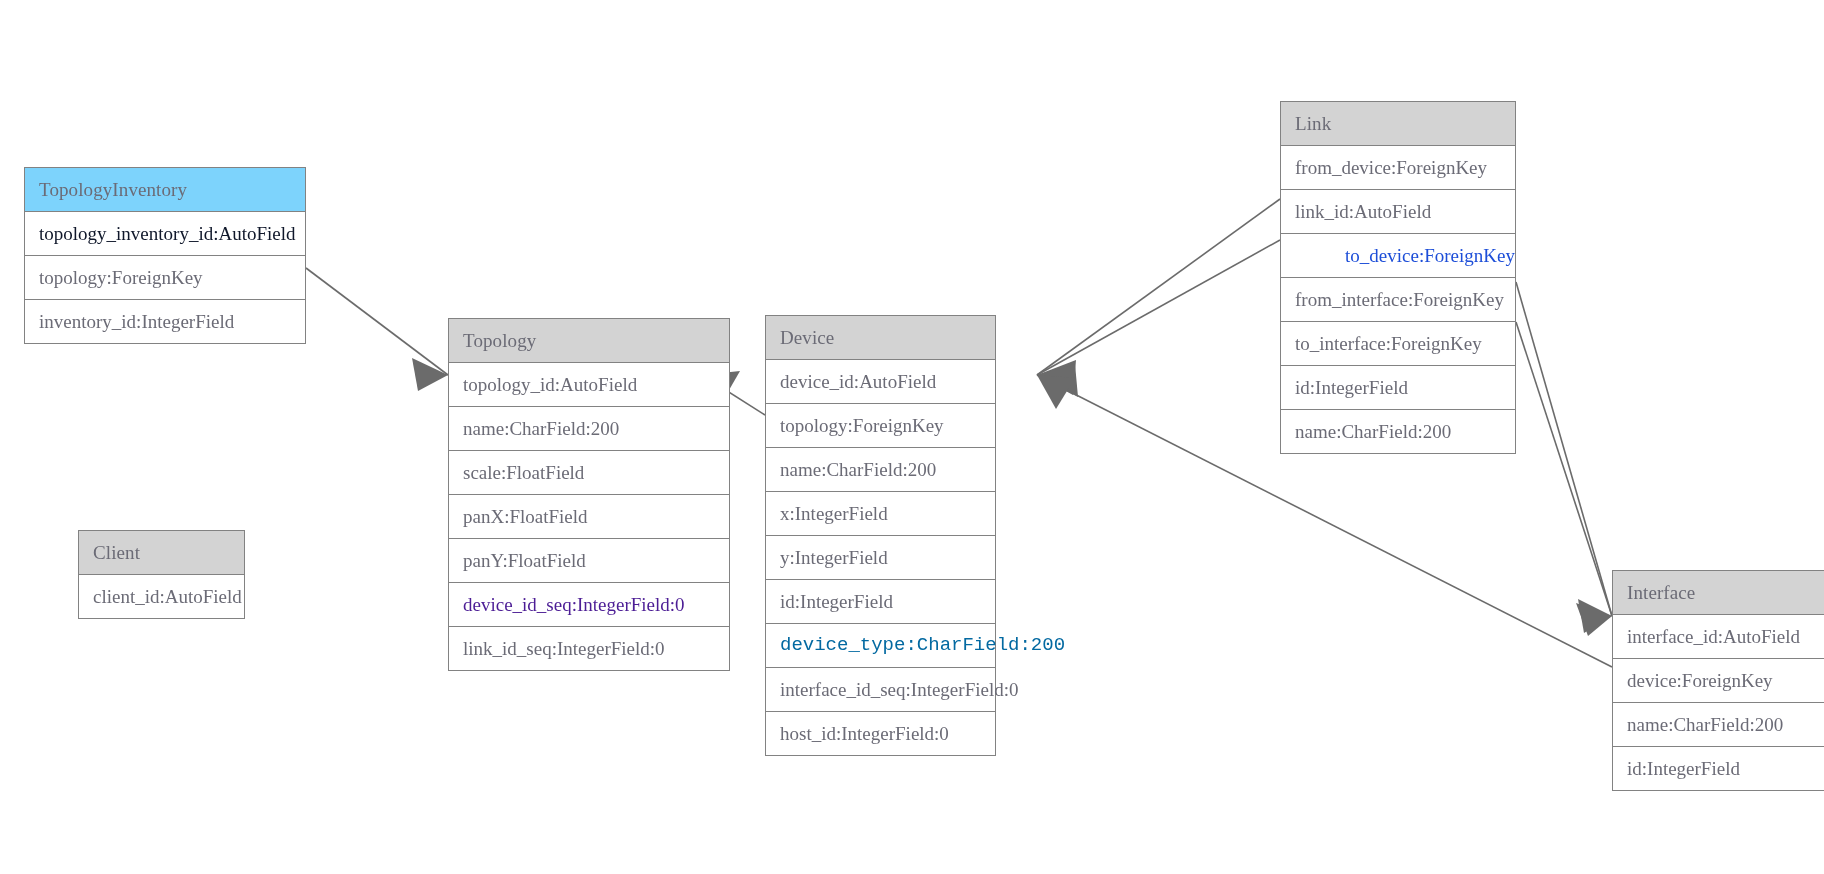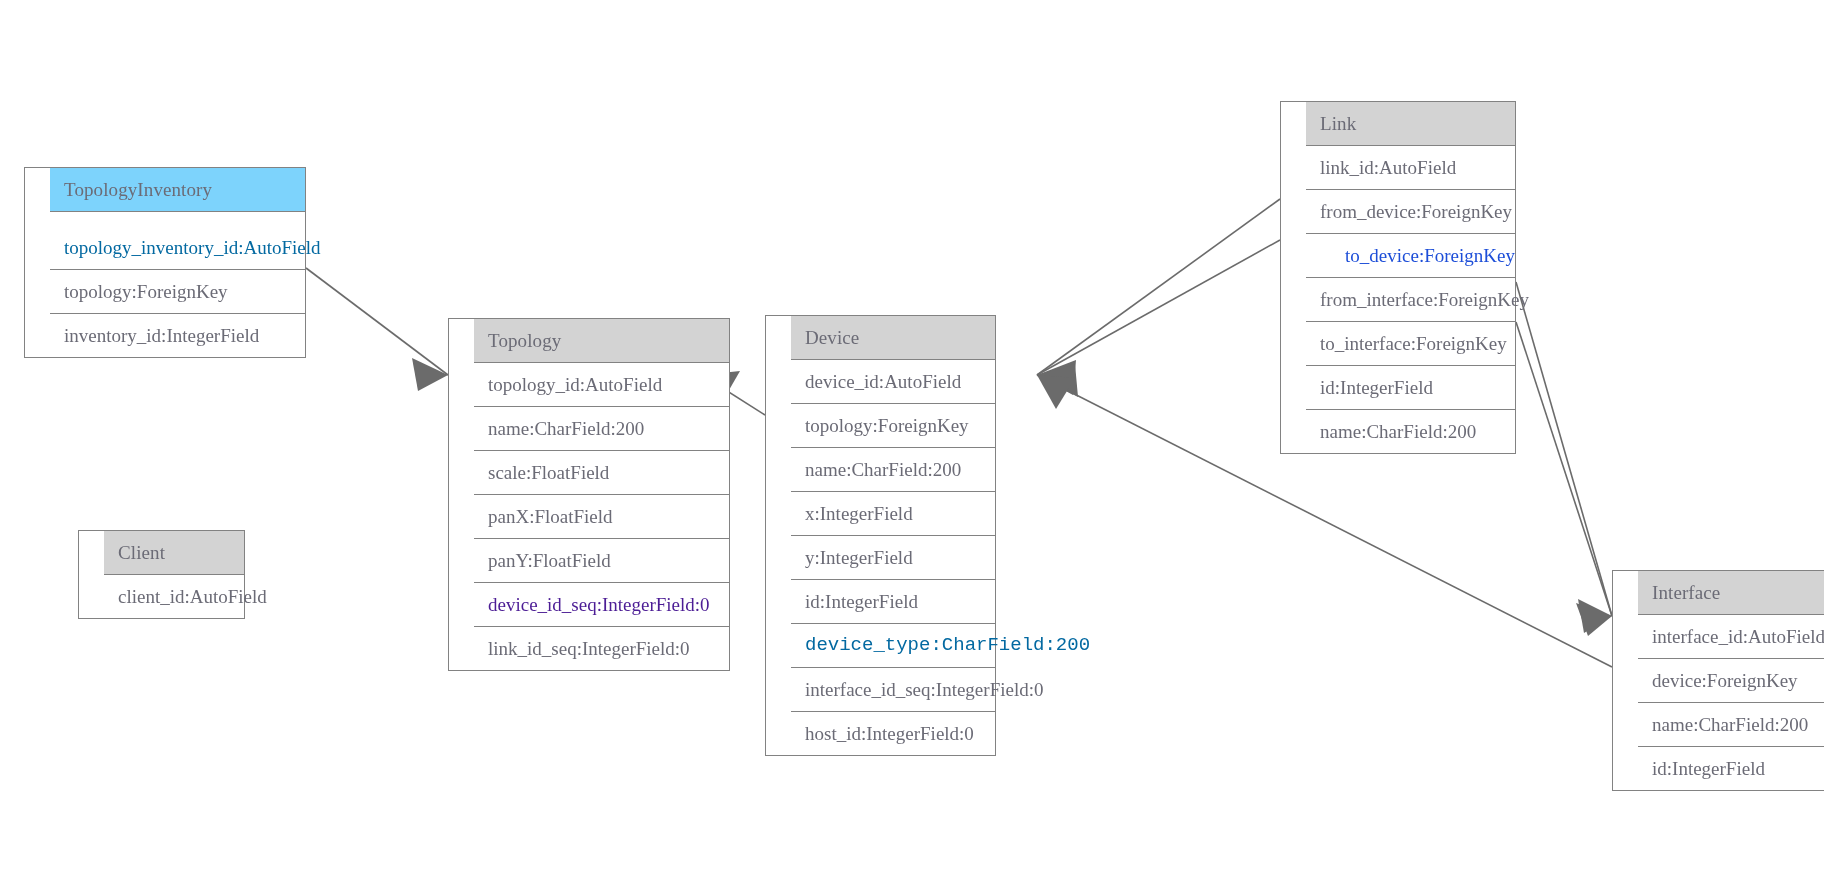--- a/index.html
+++ b/index.html
@@ -23,21 +23,20 @@
     width: 1824px;
     height: 874px;
     pointer-events: none;
   }
   .entity {
     position: absolute;
     box-sizing: border-box;
     border: 1px solid #828282;
     background: #ffffff;
     z-index: 2;
-    padding-left: 25px;
   }
   .entity-header {
     box-sizing: border-box;
     background: #d3d3d3;
     border-bottom: 1px solid #828282;
     color: #6b6b76;
     font-size: 19px;
     line-height: 1;
     padding: 12px 0 12px 14px;
     letter-spacing: 0.1px;
@@ -89,21 +88,21 @@
       </g>
       <g>
         <path d="M1516,322 L1612,616" stroke="#6b6b6b" stroke-width="1.6" fill="none"></path>
         <path d="M1612,616 L1578,599 L1584,633 Z" fill="#6b6b6b" stroke="none"></path>
       </g>
     </svg>
 
   <div id="entities-layer">
       <div class="entity" style="left: 24px; top: 167px; width: 282px; border-color: rgb(130, 130, 130);">
         <div class="entity-header" style="background: #7dd3fc; color: rgb(107, 107, 118); border-bottom-color: rgb(130, 130, 130);">TopologyInventory</div>
-        <div class="entity-row" style="color: #0369a1; border-bottom-color: rgb(130, 130, 130); margin-top: 14px;">topology_inventory_id:AutoField</div>
+        <div class="entity-row" style="color: #0f172a; border-bottom-color: rgb(130, 130, 130);">topology_inventory_id:AutoField</div>
         <div class="entity-row" style="color: rgb(107, 107, 118); border-bottom-color: rgb(130, 130, 130);">topology:ForeignKey</div>
         <div class="entity-row" style="color: rgb(107, 107, 118); border-bottom-color: rgb(130, 130, 130);">inventory_id:IntegerField</div>
       </div>
       <div class="entity" style="left: 78px; top: 530px; width: 167px; border-color: rgb(130, 130, 130);">
         <div class="entity-header" style="background: rgb(211, 211, 211); color: rgb(107, 107, 118); border-bottom-color: rgb(130, 130, 130);">Client</div>
         <div class="entity-row" style="color: rgb(107, 107, 118); border-bottom-color: rgb(130, 130, 130);">client_id:AutoField</div>
       </div>
       <div class="entity" style="left: 448px; top: 318px; width: 282px; border-color: rgb(130, 130, 130);">
         <div class="entity-header" style="background: rgb(211, 211, 211); color: rgb(107, 107, 118); border-bottom-color: rgb(130, 130, 130);">Topology</div>
         <div class="entity-row" style="color: rgb(107, 107, 118); border-bottom-color: rgb(130, 130, 130);">topology_id:AutoField</div>
@@ -121,22 +120,22 @@
         <div class="entity-row" style="color: rgb(107, 107, 118); border-bottom-color: rgb(130, 130, 130);">name:CharField:200</div>
         <div class="entity-row" style="color: rgb(107, 107, 118); border-bottom-color: rgb(130, 130, 130);">x:IntegerField</div>
         <div class="entity-row" style="color: rgb(107, 107, 118); border-bottom-color: rgb(130, 130, 130);">y:IntegerField</div>
         <div class="entity-row" style="color: rgb(107, 107, 118); border-bottom-color: rgb(130, 130, 130);">id:IntegerField</div>
         <div class="entity-row" style="color: #0369a1; border-bottom-color: rgb(130, 130, 130); font-family: Liberation Mono, monospace;">device_type:CharField:200</div>
         <div class="entity-row" style="color: rgb(107, 107, 118); border-bottom-color: rgb(130, 130, 130);">interface_id_seq:IntegerField:0</div>
         <div class="entity-row" style="color: rgb(107, 107, 118); border-bottom-color: rgb(130, 130, 130);">host_id:IntegerField:0</div>
       </div>
       <div class="entity" style="left: 1280px; top: 101px; width: 236px; border-color: rgb(130, 130, 130);">
         <div class="entity-header" style="background: rgb(211, 211, 211); color: rgb(107, 107, 118); border-bottom-color: rgb(130, 130, 130);">Link</div>
+        <div class="entity-row" style="color: rgb(107, 107, 118); border-bottom-color: rgb(130, 130, 130);">from_device:ForeignKey</div>
         <div class="entity-row" style="color: rgb(107, 107, 118); border-bottom-color: rgb(130, 130, 130);">link_id:AutoField</div>
-        <div class="entity-row" style="color: rgb(107, 107, 118); border-bottom-color: rgb(130, 130, 130);">from_device:ForeignKey</div>
         <div class="entity-row" style="color: #1d4ed8; border-bottom-color: rgb(130, 130, 130); text-align: right;">to_device:ForeignKey</div>
         <div class="entity-row" style="color: rgb(107, 107, 118); border-bottom-color: rgb(130, 130, 130);">from_interface:ForeignKey</div>
         <div class="entity-row" style="color: rgb(107, 107, 118); border-bottom-color: rgb(130, 130, 130);">to_interface:ForeignKey</div>
         <div class="entity-row" style="color: rgb(107, 107, 118); border-bottom-color: rgb(130, 130, 130);">id:IntegerField</div>
         <div class="entity-row" style="color: rgb(107, 107, 118); border-bottom-color: rgb(130, 130, 130);">name:CharField:200</div>
       </div>
       <div class="entity" style="left: 1612px; top: 570px; width: 213px; border-color: rgb(130, 130, 130);">
         <div class="entity-header" style="background: rgb(211, 211, 211); color: rgb(107, 107, 118); border-bottom-color: rgb(130, 130, 130);">Interface</div>
         <div class="entity-row" style="color: rgb(107, 107, 118); border-bottom-color: rgb(130, 130, 130);">interface_id:AutoField</div>
         <div class="entity-row" style="color: rgb(107, 107, 118); border-bottom-color: rgb(130, 130, 130);">device:ForeignKey</div>

